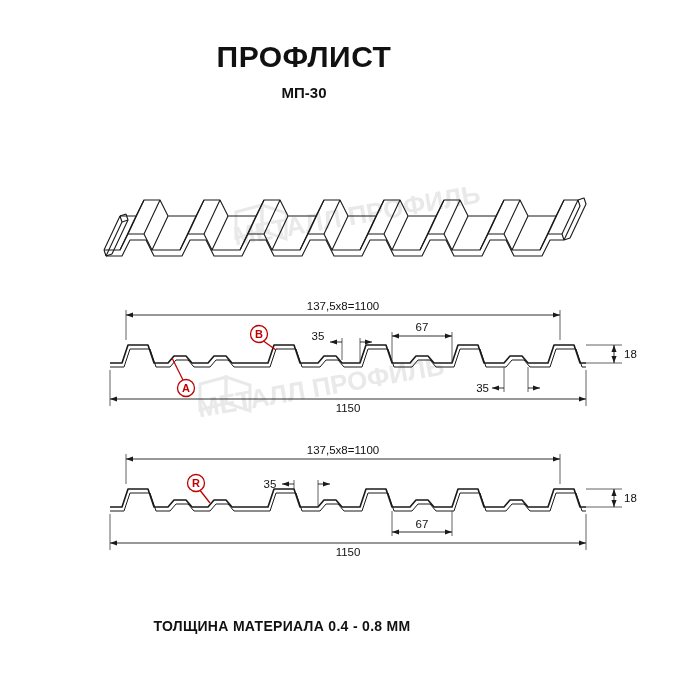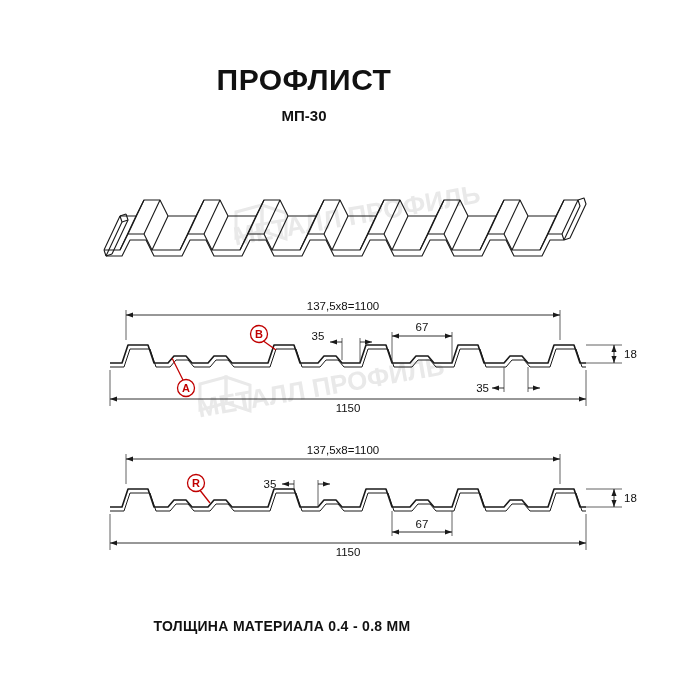--- a/index.html
+++ b/index.html
@@ -16,21 +16,21 @@
     overflow: hidden;
   }
   .page {
     position: relative;
     width: 700px;
     height: 700px;
   }
   .title-block {
     position: absolute;
     left: 0;
-    top: 63px;
+    top: 40px;
     width: 608px;
     text-align: center;
   }
   .main-title {
     font-size: 30px;
     font-weight: bold;
     letter-spacing: 0.5px;
     color: #111111;
     line-height: 34px;
   }

